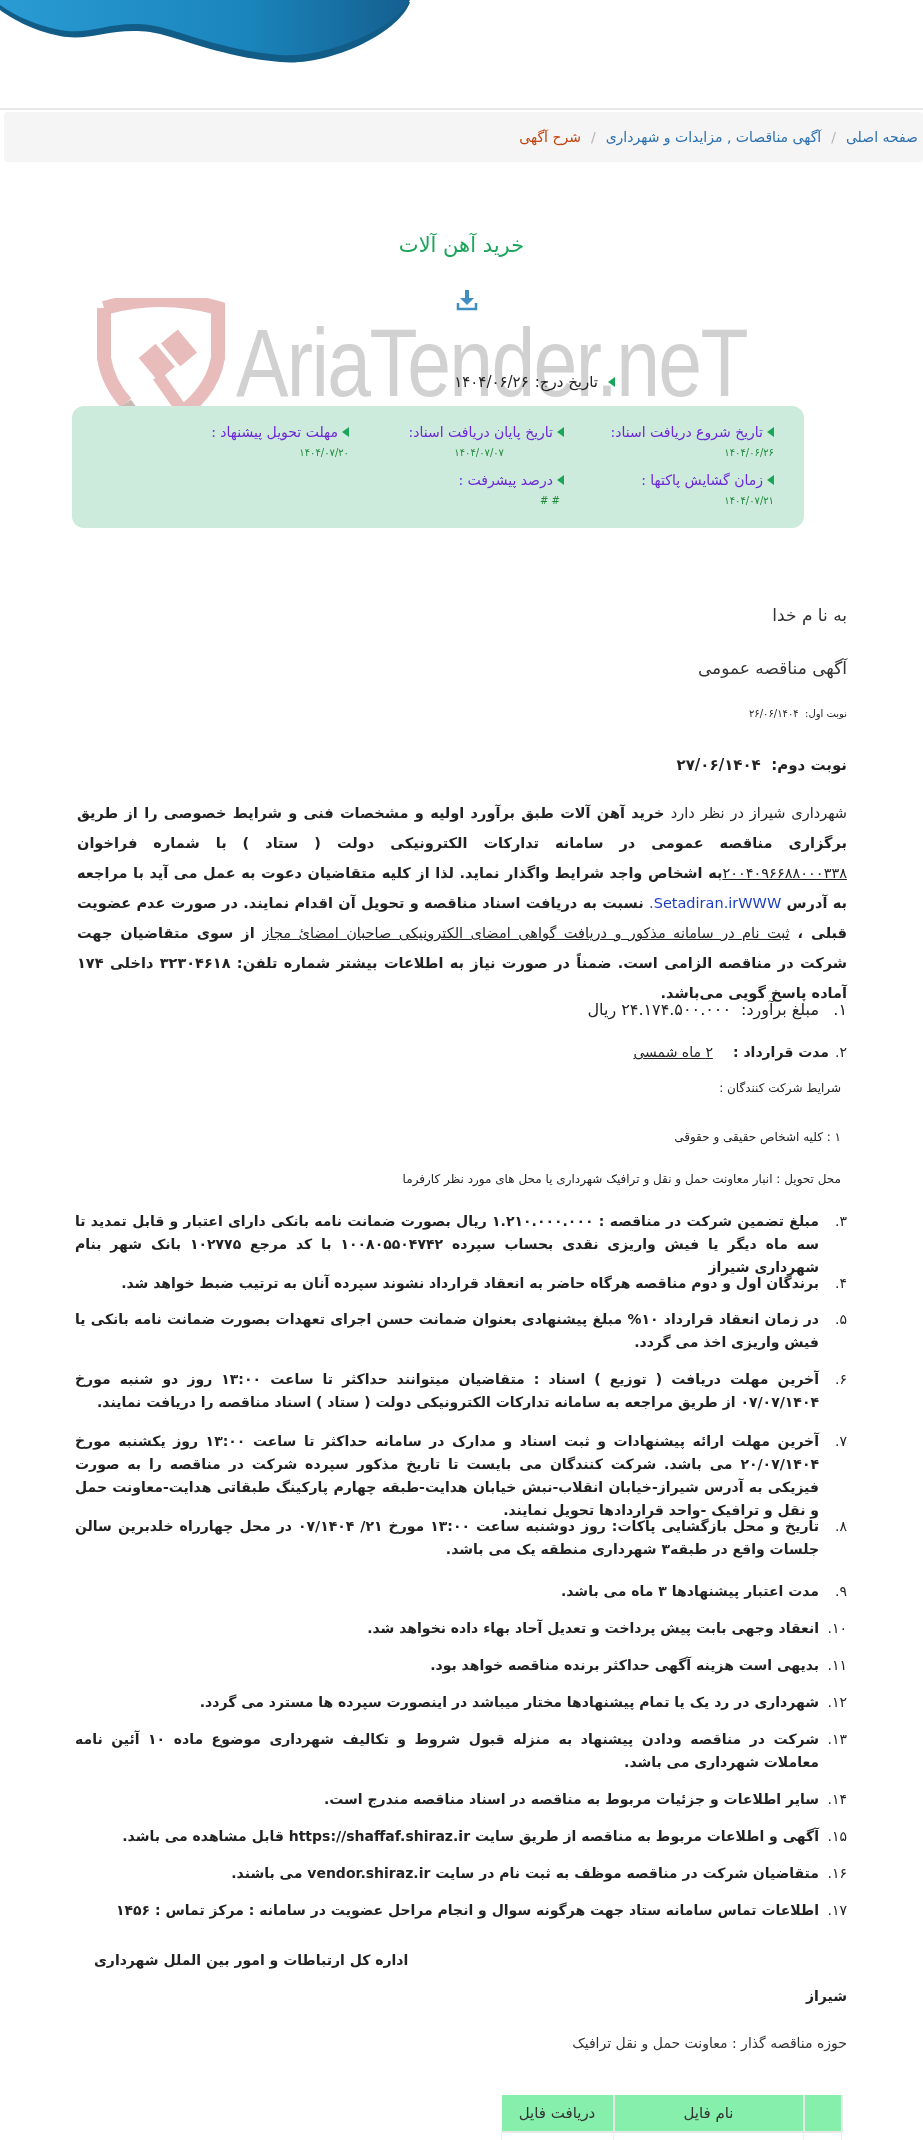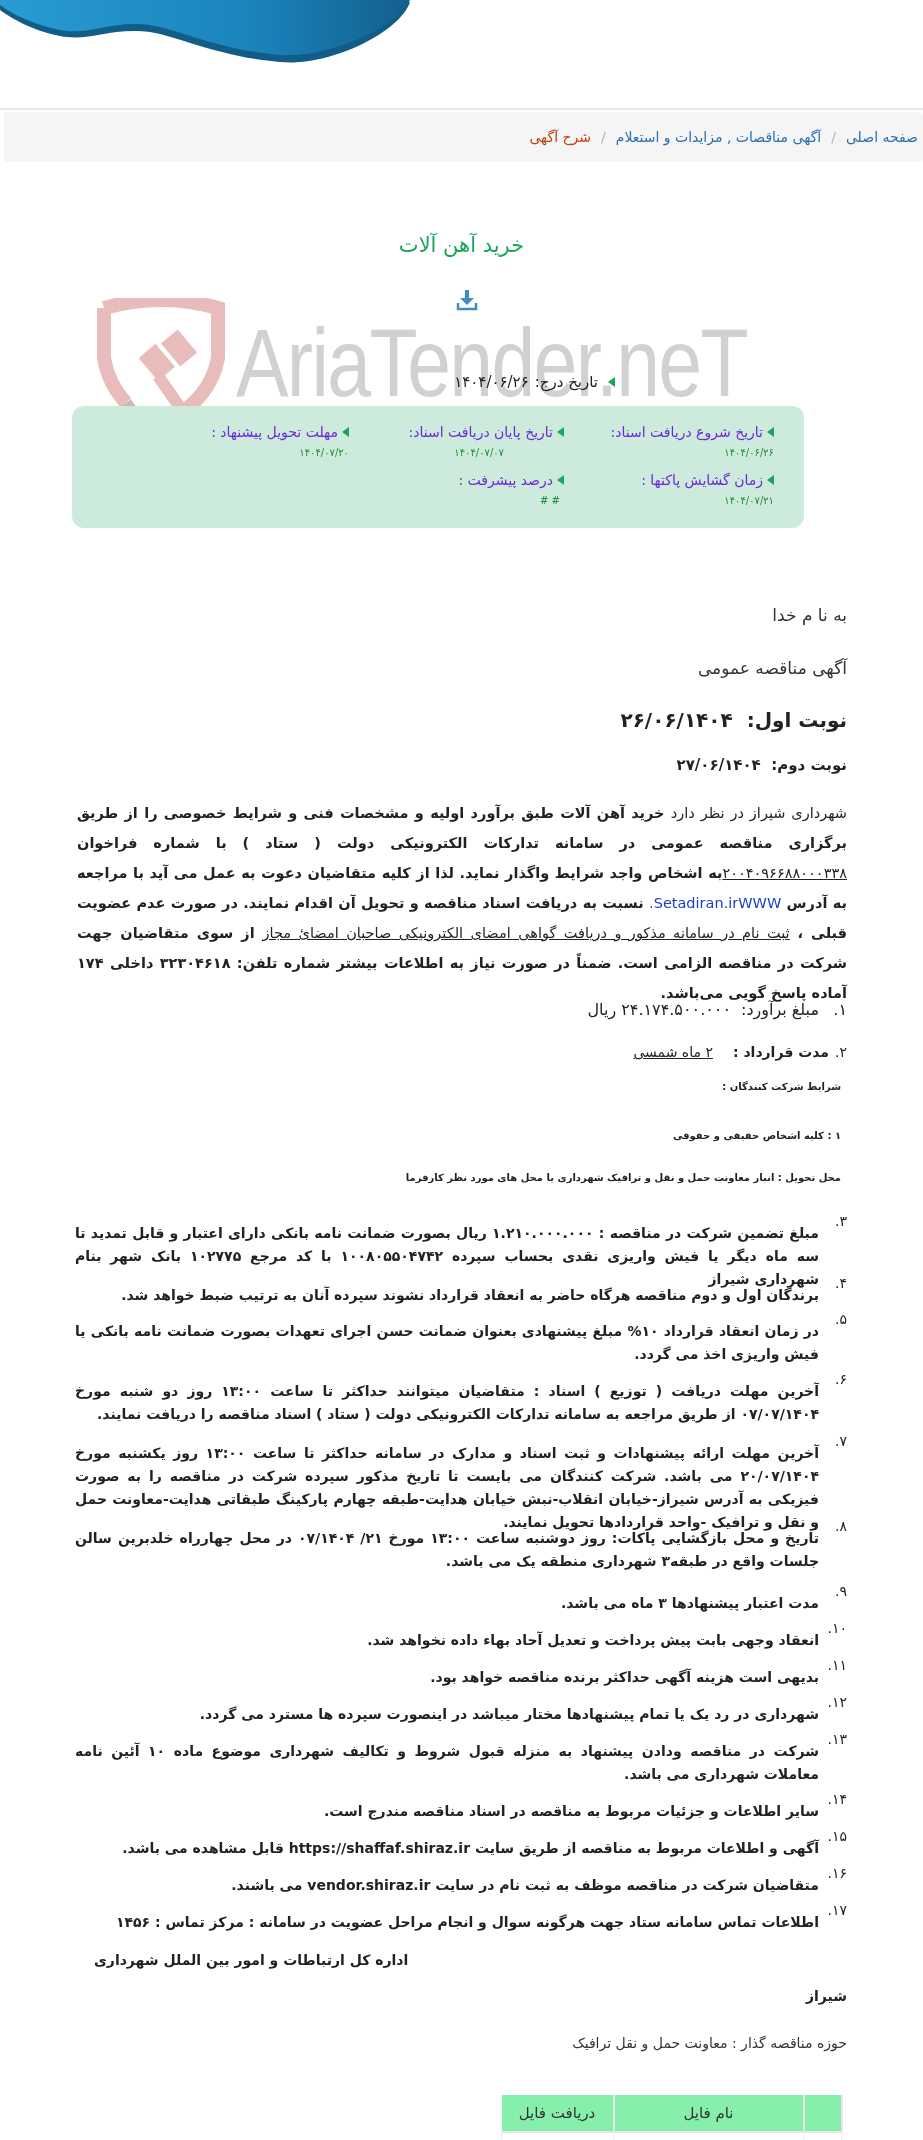--- a/index.html
+++ b/index.html
@@ -22,34 +22,34 @@
 
   .insert-date { position: absolute; top: 373px; right: 308px; font-size: 15px; color: #222; display: flex; gap: 6px; align-items: center; }
   .tri { display: inline-block; width: 0; height: 0; border-top: 5px solid transparent; border-bottom: 5px solid transparent; border-right: 7px solid #1aa55a; margin-left: 4px; }
 
   .info-box { position: absolute; top: 406px; left: 72px; width: 732px; height: 122px; background: #cdebdc; border-radius: 12px; }
   .info-cell { position: absolute; font-size: 14px; }
   .info-cell .lbl { color: #6d28d9; display: flex; align-items: center; white-space: nowrap; }
   .info-cell .val { color: #1f8a3a; margin-top: 7px; font-size: 10px; }
   .p-bismillah { position: absolute; top: 605px; right: 76px; font-size: 17px; color: #333; }
   .p-heading { position: absolute; top: 658px; right: 76px; font-size: 17px; color: #333; }
-  .p-nobat1 { position: absolute; top: 708px; right: 76px; font-size: 20px; font-weight: bold; }
+  .p-nobat1 { position: absolute; top: 708px; right: 76px; font-size: 10px; font-weight: normal; }
   .p-nobat2 { position: absolute; top: 756px; right: 76px; font-size: 15px; font-weight: bold; }
 
   .para { position: absolute; top: 798px; right: 76px; width: 770px; font-size: 14.5px; line-height: 30px; text-align: justify; font-weight: bold; color: #222; }
   .para .light { font-weight: normal; }
   .para .ul { text-decoration: underline; font-weight: normal; }
   .para .lnk { color: #1a3dc2; font-weight: normal; }
 
   .li { position: absolute; right: 76px; width: 772px; font-size: 14px; line-height: 23px; color: #222; font-weight: bold; display: flex; }
   .li .num { min-width: 28px; font-weight: normal; }
-  .li .txt { flex: 1; text-align: justify; margin-top: 12px; }
+  .li .txt { flex: 1; text-align: justify; }
   .li.normal { font-weight: normal; }
 
-  .plain { position: absolute; right: 76px; font-size: 10px; font-weight: bold; color: #222; text-align: right; }
+  .plain { position: absolute; right: 76px; font-size: 12px; font-weight: normal; color: #222; text-align: right; }
 
   .sign-1 { position: absolute; top: 1952px; left: 94px; font-size: 14px; font-weight: bold; }
   .sign-2 { position: absolute; top: 1988px; right: 76px; font-size: 14px; font-weight: bold; }
   .sign-3 { position: absolute; top: 2035px; right: 76px; font-size: 14px; color: #333; }
 
   .files-table { position: absolute; top: 2095px; left: 501px; border-collapse: collapse; font-size: 15px; }
   .files-table th { background: #86efac; color: #333; font-weight: normal; height: 37px; border: 1px solid #e8e8e8; border-width: 0 2px 2px 0; }
   .files-table td { height: 10px; border: 1px solid #eee; }
 </style>
 </head>
@@ -64,21 +64,21 @@
     </linearGradient>
   </defs>
   <path d="M0 0 L410 0 C400 30 330 65 280 60 C220 55 180 35 150 30 C110 25 90 40 60 34 C30 28 10 15 0 8 Z" fill="#115d88" transform="translate(0,2)"></path>
   <path d="M0 0 L410 0 C395 28 330 58 280 55 C220 50 180 30 150 25 C110 20 90 36 60 30 C30 24 10 12 0 5 Z" fill="url(#wg)"></path>
 </svg>
 <div class="header-line"></div>
 
 <nav class="breadcrumb">
   <a href="#">صفحه اصلی</a>
   <span class="sep">/</span>
-  <a href="#">آگهی مناقصات , مزایدات و استعلام</a>
+  <a href="#">آگهی مناقصات , مزایدات و شهرداری</a>
   <span class="sep">/</span>
   <span class="current">شرح آگهی</span>
 </nav>
 
 <div class="watermark">
   <svg width="130" height="140" viewBox="0 0 130 140" style="position:absolute;left:0;top:0;">
     <path d="M8 10 Q65 -6 122 10 L122 60 Q115 100 70 125" fill="none" stroke="#e9bcbc" stroke-width="14"></path>
     <path d="M8 10 L8 60 Q12 85 30 105" fill="none" stroke="#e9bcbc" stroke-width="14"></path>
     <path d="M30 105 L45 125" stroke="#c9b9b0" stroke-width="12"></path>
     <polygon points="30,128 62,128 40,110" fill="#c3b5ac"></polygon>

